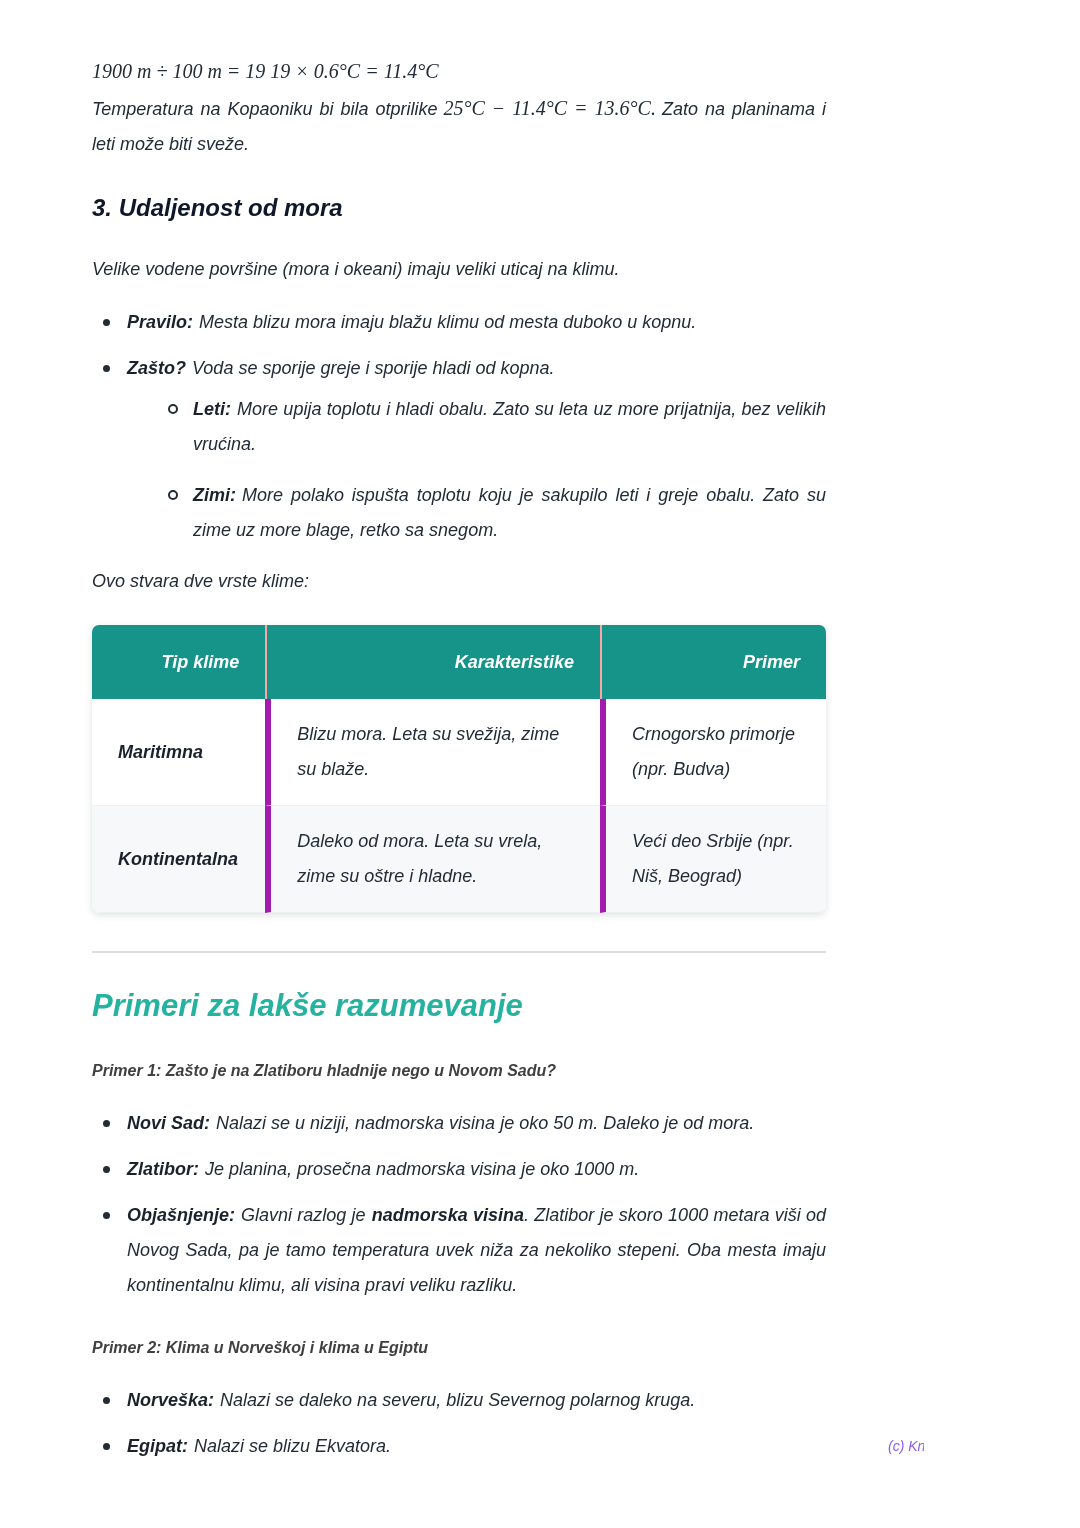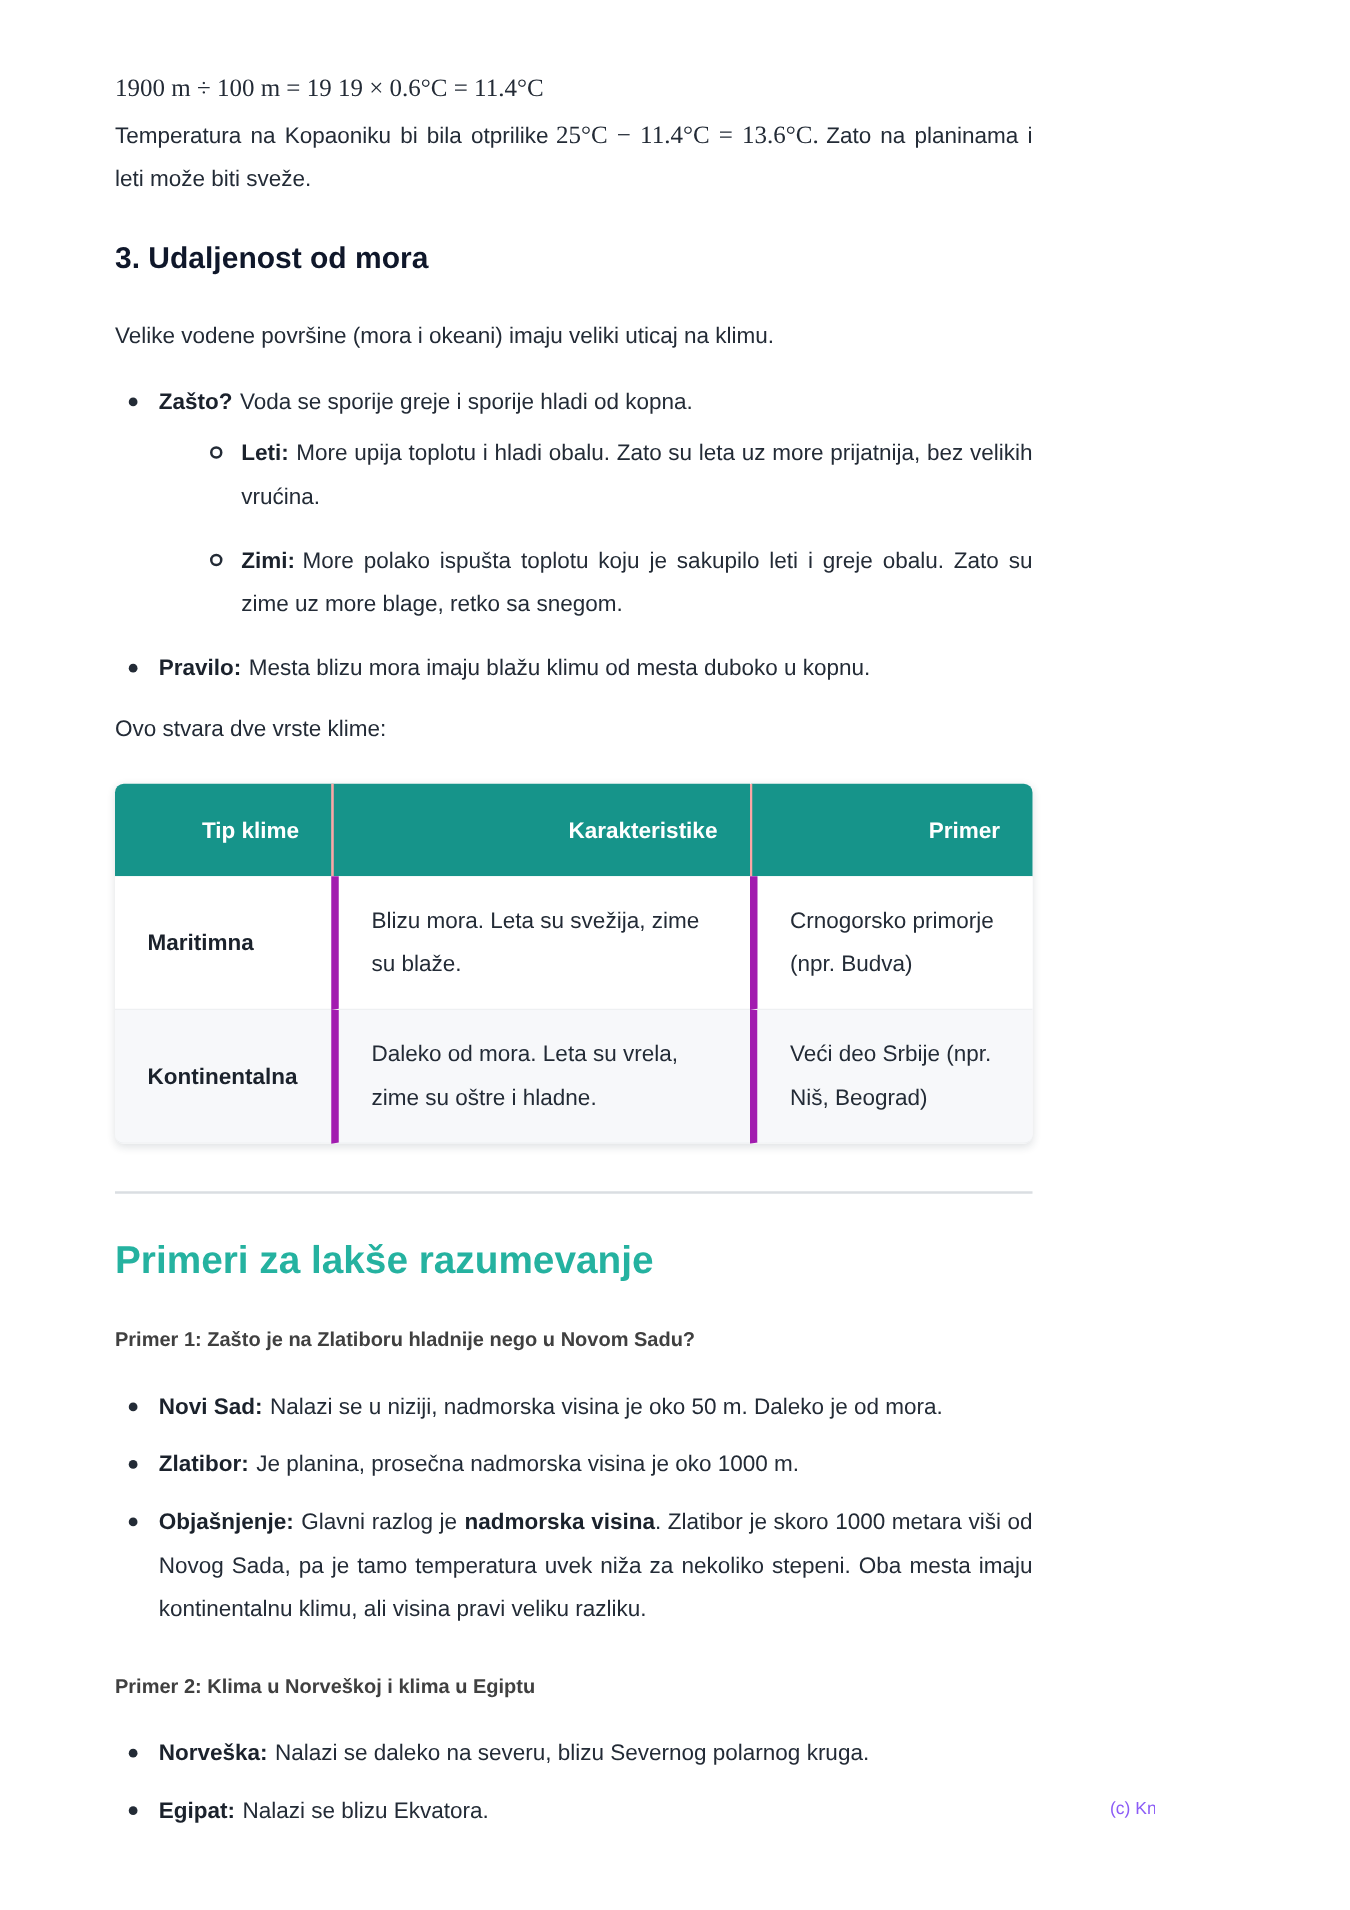--- a/index.html
+++ b/index.html
@@ -4,20 +4,21 @@
 <style>
   html, body { margin: 0; padding: 0; background: #ffffff; }
   .page {
     position: relative;
     width: 924px;
     height: 1528px;
     background: #ffffff;
     overflow: hidden;
     font-family: "Liberation Sans", "DejaVu Sans", sans-serif;
     color: #232b36;
+    font-style: italic;
   }
   .side-strip {
     position: absolute;
     left: 976px;
     top: 48px;
     width: 52px;
     height: 1427px;
     background: #e9f4f1;
     border-left: 5px solid #b0d7d1;
     z-index: 1;
@@ -168,27 +169,27 @@
 
     <p class="math-line">1900 m ÷ 100 m = 19 19 × 0.6°C = 11.4°C</p>
 
     <p class="intro-para"><span class="sp">Temperatura na Kopaoniku bi bila otprilike</span><span class="math-inline sp">25°C − 11.4°C = 13.6°C.</span><span>Zato na planinama i leti može biti sveže.</span></p>
 
     <h2 class="section-heading">3. Udaljenost od mora</h2>
 
     <p class="lead-para">Velike vodene površine (mora i okeani) imaju veliki uticaj na klimu.</p>
 
     <ul class="blist">
+      <li><span class="lbl">Pravilo:</span><span>Mesta blizu mora imaju blažu klimu od mesta duboko u kopnu.</span></li>
       <li><span class="lbl">Zašto?</span><span>Voda se sporije greje i sporije hladi od kopna.</span>
         <ul class="sublist">
           <li><span class="lbl">Leti:</span><span>More upija toplotu i hladi obalu. Zato su leta uz more prijatnija, bez velikih vrućina.</span></li>
           <li><span class="lbl">Zimi:</span><span>More polako ispušta toplotu koju je sakupilo leti i greje obalu. Zato su zime uz more blage, retko sa snegom.</span></li>
         </ul>
       </li>
-      <li><span class="lbl">Pravilo:</span><span>Mesta blizu mora imaju blažu klimu od mesta duboko u kopnu.</span></li>
     </ul>
 
     <p class="table-intro">Ovo stvara dve vrste klime:</p>
 
     <div class="table-wrap">
       <table class="klima-table">
         <colgroup>
           <col style="width:23.6%">
           <col style="width:45.6%">
           <col style="width:30.8%">

